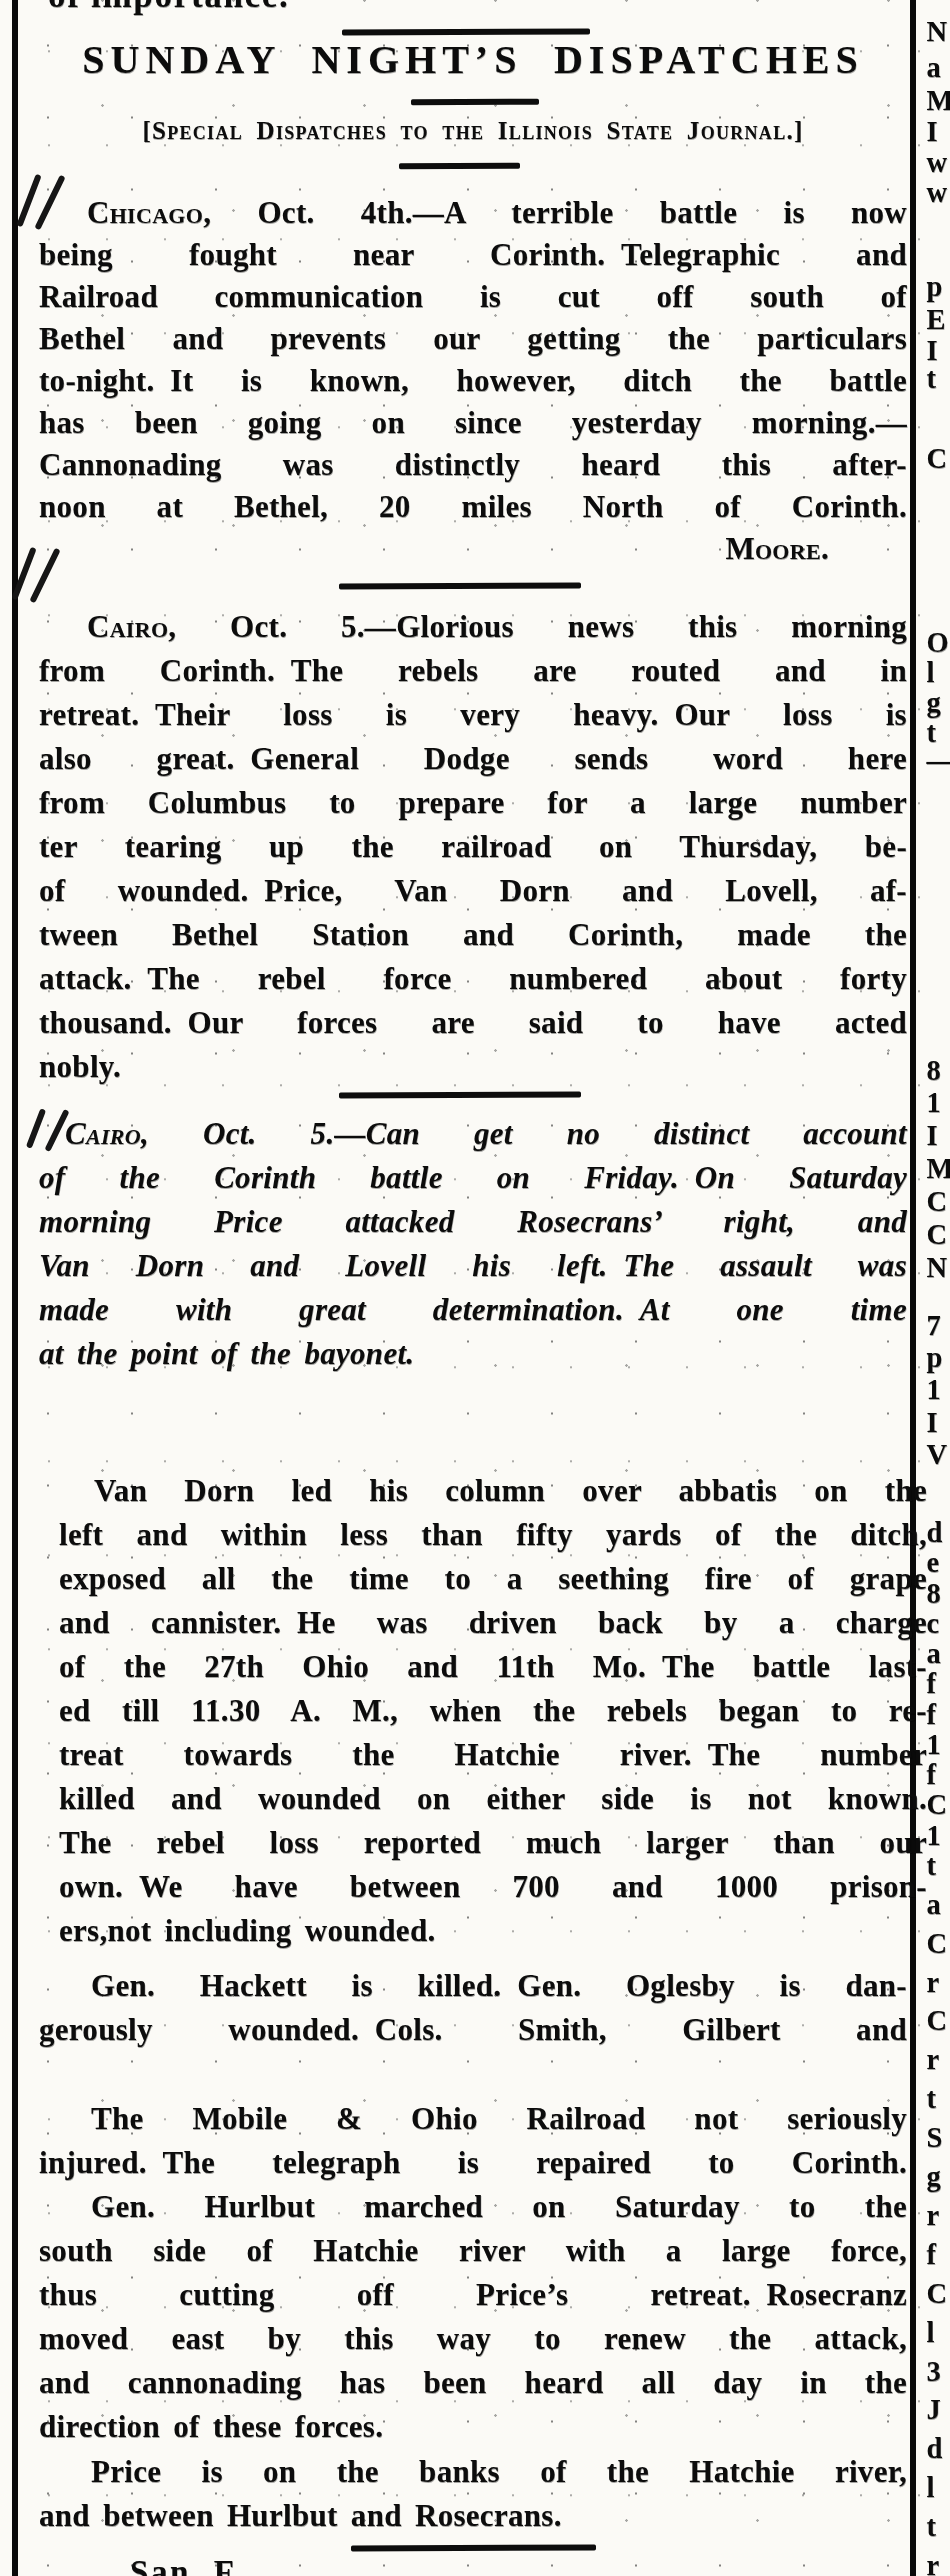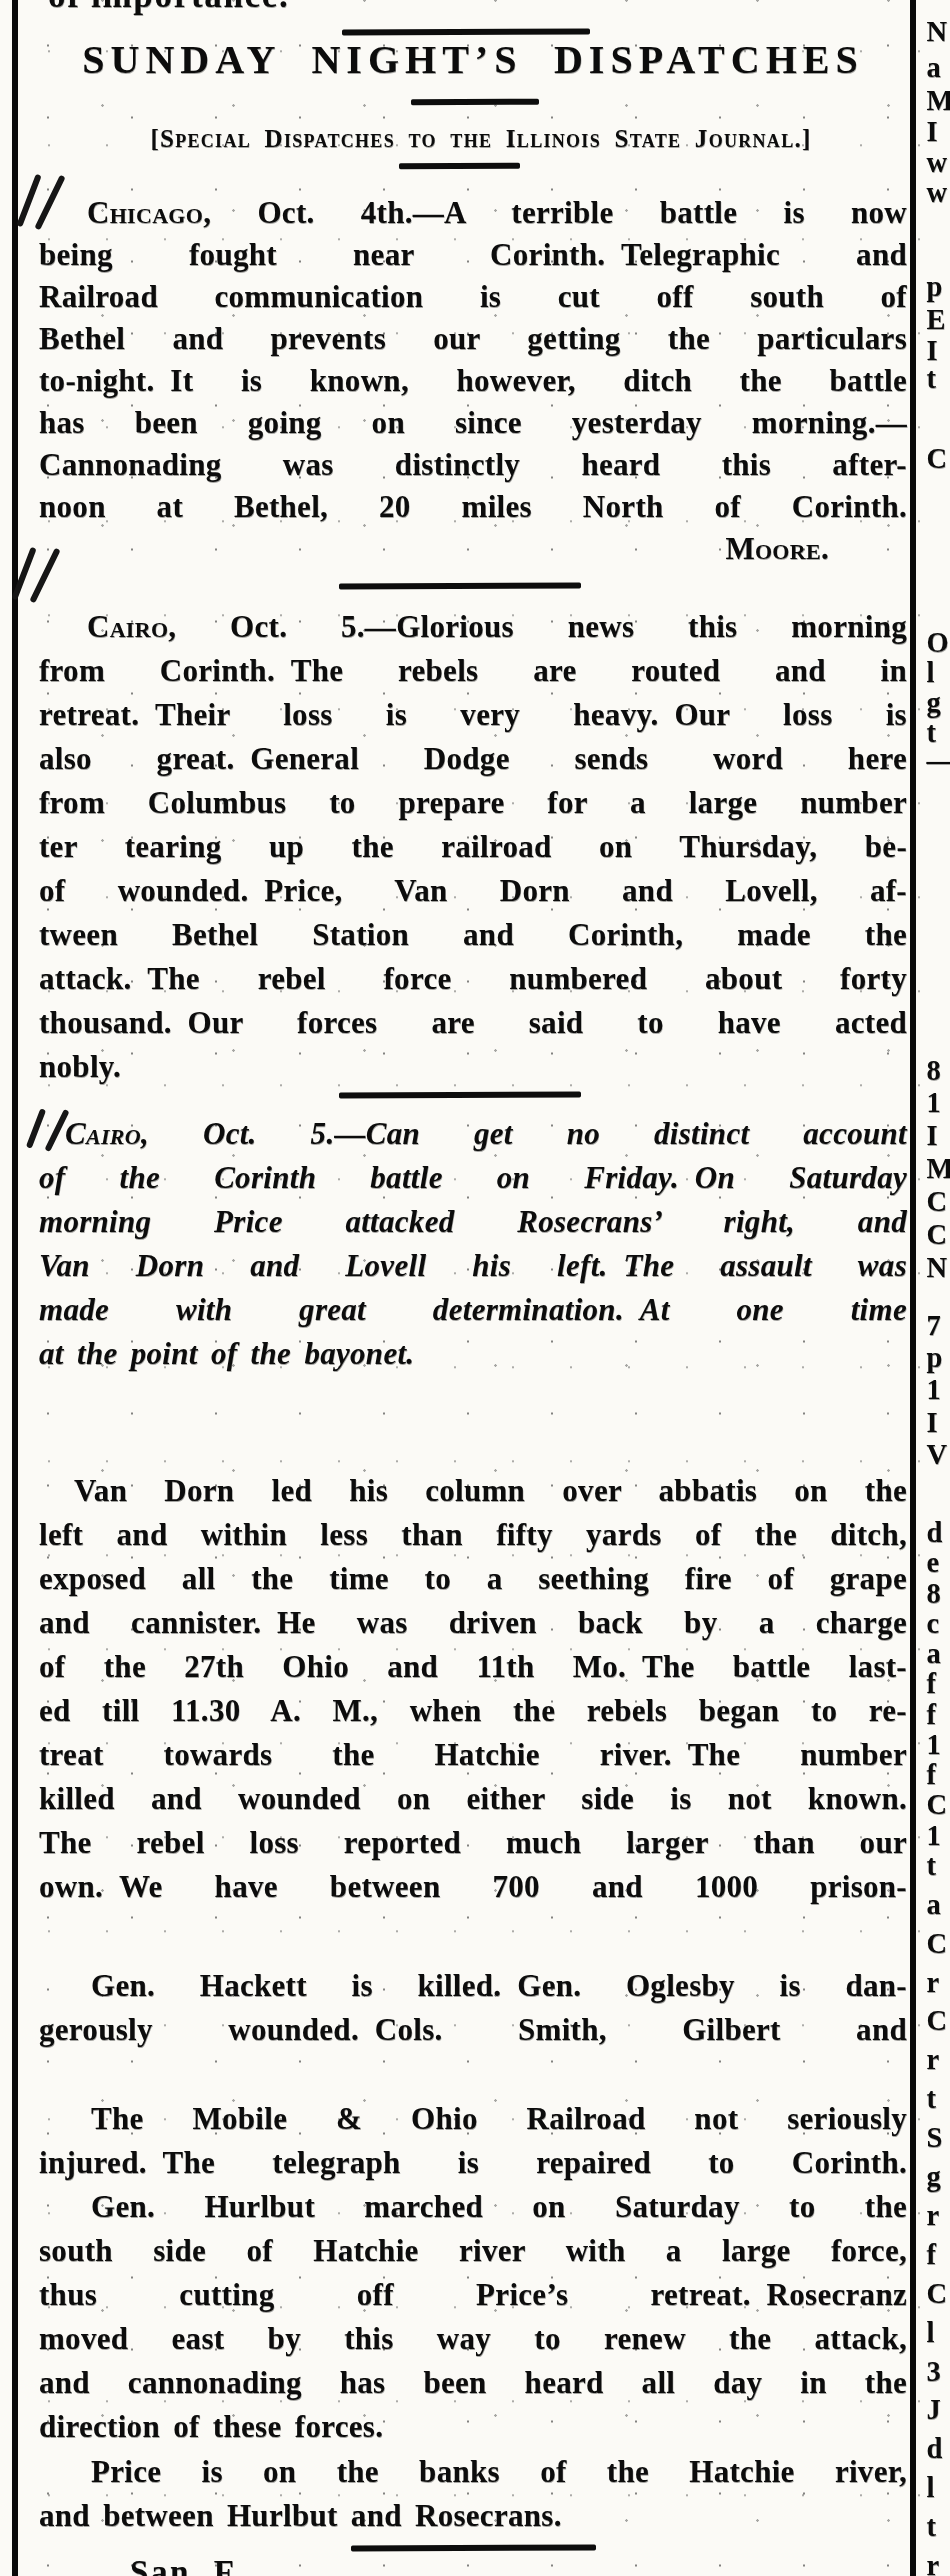--- a/index.html
+++ b/index.html
@@ -22,21 +22,21 @@
   .vline.divider{left:910px;width:6px;}
   
   .hrule{position:absolute;height:6px;background:#0d0d0d;border-radius:1.7px;transform:rotate(-0.25deg);}
   
   .headline{
     position:absolute;left:39px;width:868px;top:38px;margin:0;
     font-size:40px;line-height:1.1;text-align:center;
     letter-spacing:6px;word-spacing:15.6px;font-weight:700;
   }
   .subheadline{
-    position:absolute;left:26px;width:894px;top:116px;margin:8px;
+    position:absolute;left:26px;width:894px;top:116px;margin:0;
     font-size:25px;line-height:1.2;text-align:center;
     font-variant:small-caps;letter-spacing:1.3px;word-spacing:6px;font-weight:700;
   }
   
   .para{position:absolute;left:39px;width:868px;font-size:31px;letter-spacing:0.3px;}
   .para div{min-height:1em;}
   .jl{text-align:justify;text-align-last:justify;}
   .ll{text-align:left;word-spacing:5.2px;}
   .dl{text-indent:48px;}
   .ind{text-indent:52px;}
@@ -120,31 +120,32 @@
 
   <section class="para" style="top:1112px;line-height:44px;font-style:italic;">
     <div class="jl ind-p3"><span class="sc">Cairo</span><span>, Oct. 5.—Can get no distinct account</span></div>
     <div class="jl">of the Corinth battle on Friday. On Saturday</div>
     <div class="jl">morning Price attacked Rosecrans’ right, and</div>
     <div class="jl">Van Dorn and Lovell his left. The assault was</div>
     <div class="jl">made with great determination. At one time</div>
     <div class="ll">at the point of the bayonet.</div>
   </section>
 
-  <section class="para" style="top:1469px;line-height:44px;">
+  <section class="para" style="top:1469px;line-height:44px;margin-left:20px;">
     <div class="jl ind-sm">Van Dorn led his column over abbatis on the</div>
     <div class="jl">left and within less than fifty yards of the ditch,</div>
     <div class="jl">exposed all the time to a seething fire of grape</div>
     <div class="jl">and cannister. He was driven back by a charge</div>
     <div class="jl">of the 27th Ohio and 11th Mo. The battle last-</div>
     <div class="jl">ed till 11.30 A. M., when the rebels began to re-</div>
     <div class="jl">treat towards the Hatchie river. The number</div>
     <div class="jl">killed and wounded on either side is not known.</div>
     <div class="jl">The rebel loss reported much larger than our</div>
     <div class="jl">own. We have between 700 and 1000 prison-</div>
+    <div class="ll">ers,not including wounded.</div>
   </section>
 
   <section class="para" style="top:1964px;line-height:44px;">
     <div class="jl ind">Gen. Hackett is killed. Gen. Oglesby is dan-</div>
     <div class="jl">gerously wounded. Cols. Smith, Gilbert and</div>
   </section>
 
   <section class="para" style="top:2097px;line-height:44px;">
     <div class="jl ind">The Mobile &amp; Ohio Railroad not seriously</div>
     <div class="jl">injured. The telegraph is repaired to Corinth.</div>

